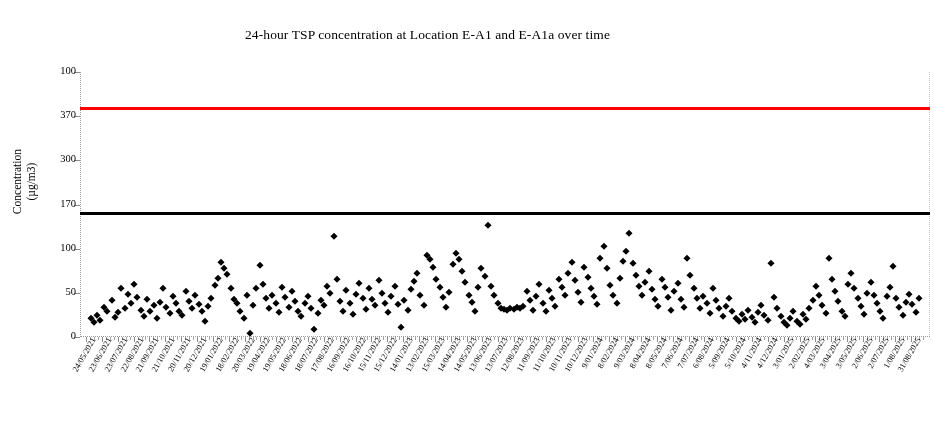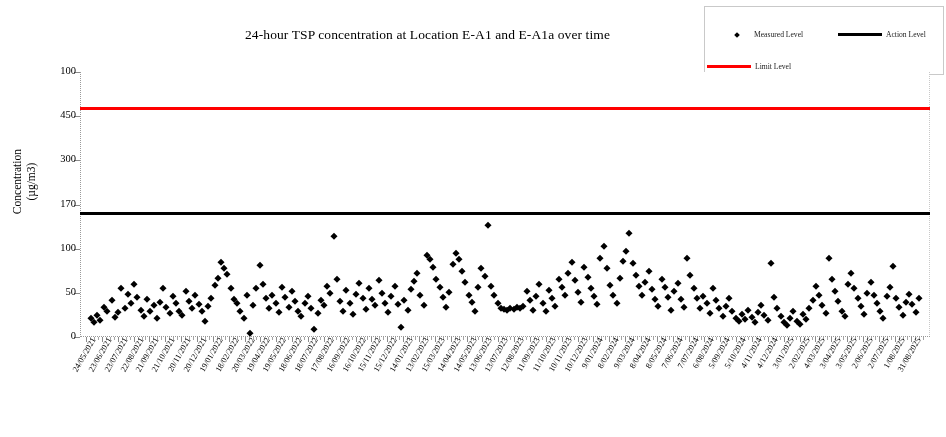--- a/index.html
+++ b/index.html
@@ -55,34 +55,20 @@
   #xlabel{position:absolute;left:80px;top:404px;width:850px;text-align:center;
           font-size:12px;font-family:"Liberation Serif",serif;}
 </style>
 </head>
 <body>
 
 <div id="root">
 
   <div id="chart-title">24-hour TSP concentration at Location E-A1 and E-A1a over time</div>
 
-  <div id="legend">
-    <div class="lg-item" style="left:30px;top:23px;">
-      <span class="lg-diamond"></span>
-      <span class="lg-label">Measured Level</span>
-    </div>
-    <div class="lg-item" style="left:133px;top:23px;">
-      <span class="lg-line" style="background:#000000;"></span>
-      <span class="lg-label">Action Level</span>
-    </div>
-    <div class="lg-item" style="left:2px;top:55px;">
-      <span class="lg-line" style="background:#ff0000;"></span>
-      <span class="lg-label">Limit Level</span>
-    </div>
-  </div>
 
   <div id="ylabel">
     <span>Concentration</span><br>
     <span>(µg/m3)</span>
   </div>
 
   <div id="plot">
     <div id="plot-bg"></div>
     <div class="yaxis-line"></div>
     <div class="raxis-line"></div>
@@ -93,21 +79,21 @@
         <div class="ytick-lab" style="top: 265px;">0</div>
         <div class="ytick" style="top: 220.833px;"></div>
         <div class="ytick-lab" style="top: 220.833px;">50</div>
         <div class="ytick" style="top: 176.667px;"></div>
         <div class="ytick-lab" style="top: 176.667px;">100</div>
         <div class="ytick" style="top: 132.5px;"></div>
         <div class="ytick-lab" style="top: 132.5px;">170</div>
         <div class="ytick" style="top: 88.3333px;"></div>
         <div class="ytick-lab" style="top: 88.3333px;">300</div>
         <div class="ytick" style="top: 44.1667px;"></div>
-        <div class="ytick-lab" style="top: 44.1667px;">450</div>
+        <div class="ytick-lab" style="top: 44.1667px;">370</div>
         <div class="ytick" style="top: 0px;"></div>
         <div class="ytick-lab" style="top: 0px;">100</div>
       </div>
     <div id="x-ticks">
         <div class="xtick" style="left: 6px;"></div>
         <div class="xtick-minor" style="left: 9.96455px;"></div>
         <div class="xtick-minor" style="left: 13.9291px;"></div>
         <div class="xtick-minor" style="left: 17.8937px;"></div>
         <div class="xtick-lab" style="left: -40px; width: 50px;">24/05/2021</div>
         <div class="xtick" style="left: 21.8582px;"></div>

